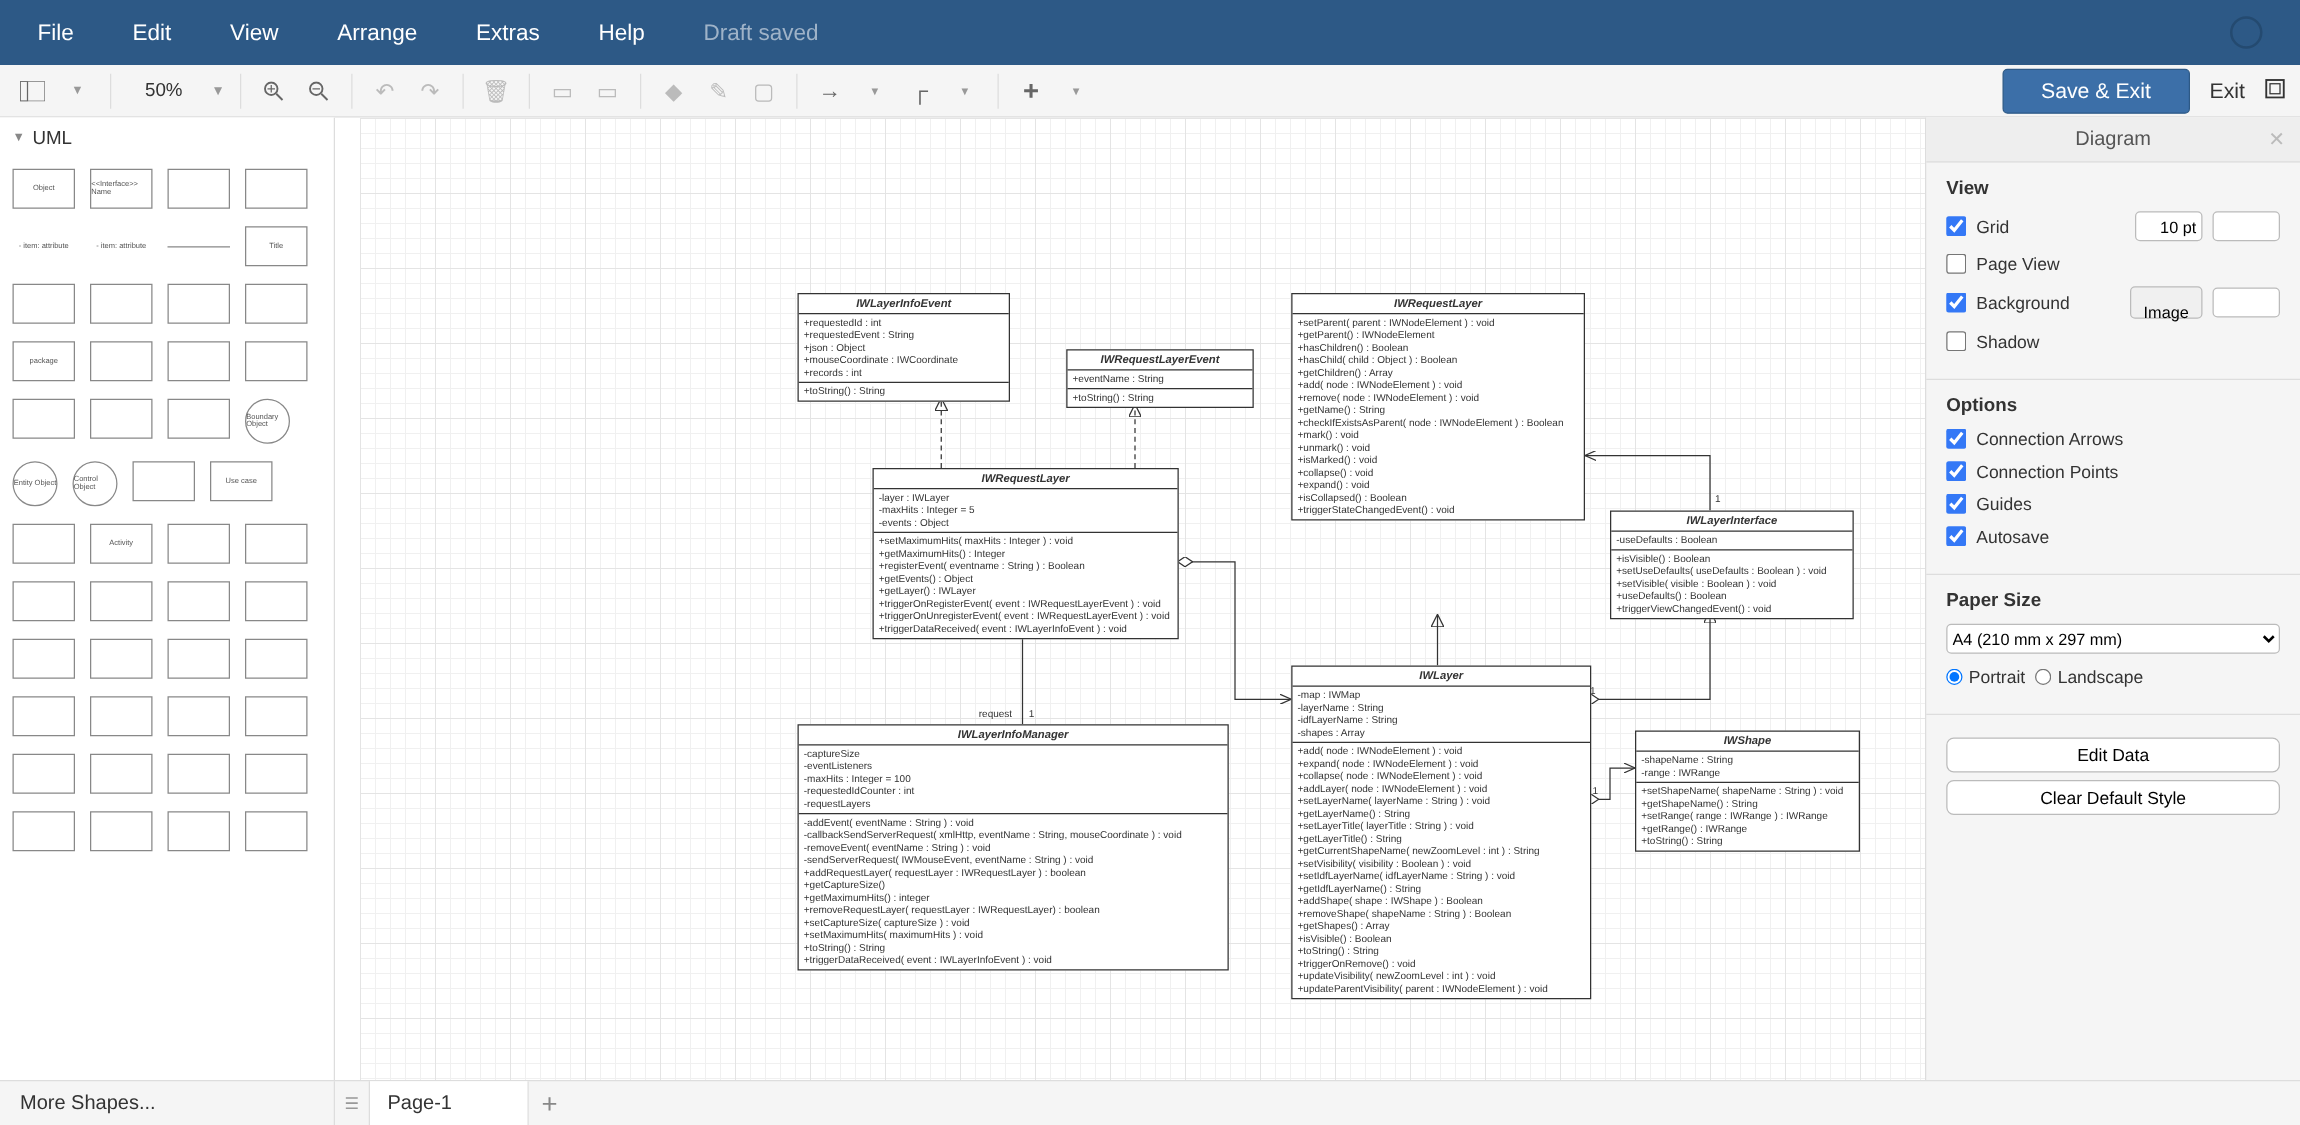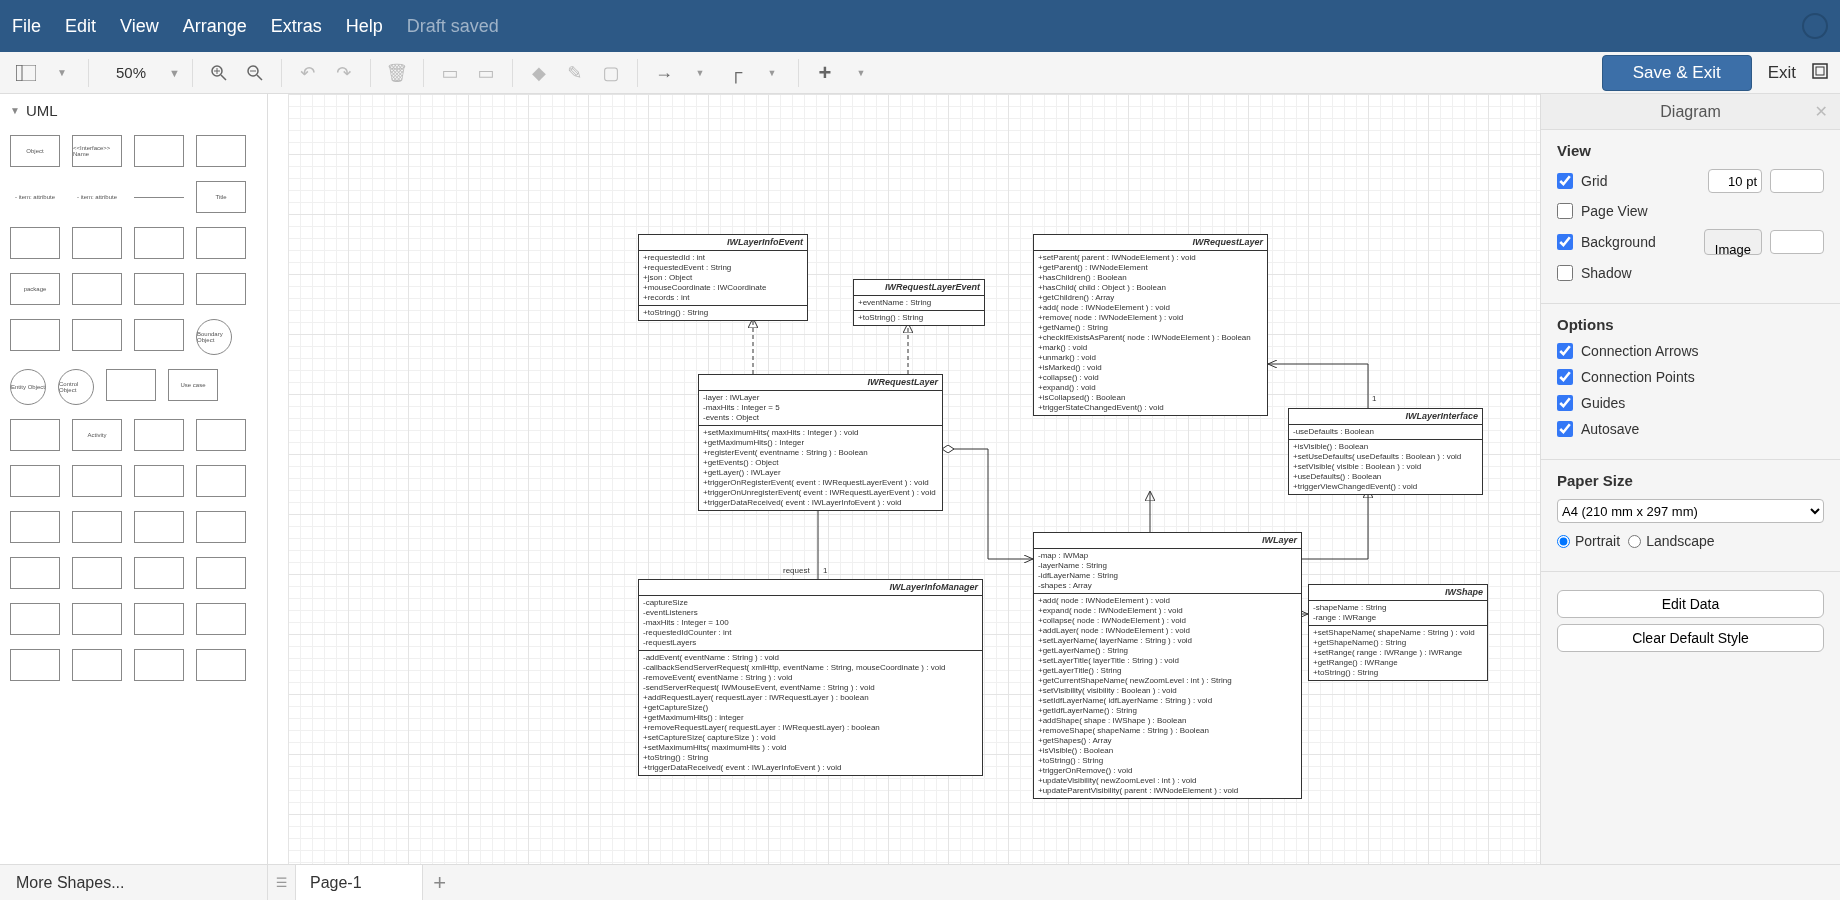--- a/index.html
+++ b/index.html
@@ -1,19 +1,19 @@
 <!DOCTYPE html>
 <html><head>
 <meta charset="utf-8">
 <style>
 * { box-sizing: border-box; margin: 0; padding: 0; }
 body { font-family: -apple-system, BlinkMacSystemFont, "Segoe UI", Helvetica, Arial, sans-serif; font-size: 13px; color: #333; overflow: hidden; width: 1840px; height: 900px; background: #fff; }
 
 
-.menubar { height: 52px; background: #2d5986; color: #fff; display: flex; align-items: center; padding: 0 12px; gap: 24px; font-size: 18px; }
+.menubar { height: 52px; background: #2d5986; color: #fff; display: flex; align-items: center; padding: 0 30px; gap: 47px; font-size: 18px; }
 .menubar .menu-item { cursor: pointer; }
 .menubar .status { color: #9fb3c8; }
 .menubar .brand { margin-left: auto; width: 26px; height: 26px; border: 2px solid #244a70; border-radius: 50%; }
 
 
 .toolbar { height: 42px; background: #f5f5f5; border-bottom: 1px solid #ddd; display: flex; align-items: center; padding: 0 12px; gap: 8px; }
 .toolbar .sep { width: 1px; height: 28px; background: #ddd; margin: 0 4px; }
 .toolbar .tbtn { width: 28px; height: 28px; display: flex; align-items: center; justify-content: center; color: #666; cursor: pointer; font-size: 18px; }
 .toolbar .tbtn.dim { color: #bbb; }
 .toolbar .zoom { width: 60px; text-align: center; font-size: 15px; color: #333; }
@@ -32,21 +32,21 @@
 .shape-cell { width: 50px; height: 32px; border: 1px solid #888; background: #fff; display: flex; align-items: center; justify-content: center; font-size: 6px; color: #555; cursor: pointer; }
 .shape-cell.noborder { border: none; }
 .shape-cell.line { border: none; border-top: 1px solid #888; height: 0; margin-top: 16px; }
 .shape-cell.circ { border-radius: 50%; width: 36px; height: 36px; }
 
 .canvas-wrap { flex: 1; background: #fff; overflow: auto; position: relative; }
 .canvas { position: relative; width: 1280px; height: 780px; background-image: linear-gradient(#f0f0f0 1px, transparent 1px), linear-gradient(90deg, #f0f0f0 1px, transparent 1px); background-size: 12px 12px; margin-left: 20px; }
 .canvas::before { content: ""; position: absolute; inset: 0; background: linear-gradient(#e4e4e4 1px, transparent 1px), linear-gradient(90deg, #e4e4e4 1px, transparent 1px); background-size: 60px 60px; pointer-events: none; }
 
 .uml { position: absolute; background: #fff; border: 1px solid #333; font-size: 8px; line-height: 1.25; }
-.uml .title { text-align: right; font-weight: bold; font-style: italic; padding: 2px 4px; border-bottom: 1px solid #333; font-size: 9px; }
+.uml .title { text-align: center; font-weight: bold; font-style: italic; padding: 2px 4px; border-bottom: 1px solid #333; font-size: 9px; }
 .uml .sect { padding: 2px 4px; border-bottom: 1px solid #333; white-space: pre; }
 .uml .sect:last-child { border-bottom: none; }
 
 .right-panel { width: 300px; border-left: 1px solid #ddd; background: #f5f5f5; display: flex; flex-direction: column; }
 .right-header { height: 36px; background: #eee; border-bottom: 1px solid #ddd; display: flex; align-items: center; justify-content: center; font-size: 16px; font-weight: 400; color: #555; position: relative; }
 .right-header .close { position: absolute; right: 12px; color: #bbb; font-size: 16px; cursor: pointer; }
 .prop-section { padding: 12px 16px; border-bottom: 1px solid #ddd; }
 .prop-title { font-weight: 600; font-size: 15px; margin-bottom: 10px; color: #333; }
 .prop-row { display: flex; align-items: center; gap: 8px; margin-bottom: 10px; font-size: 14px; color: #333; }
 .prop-row input[type="checkbox"] { width: 16px; height: 16px; accent-color: #3478f6; }
@@ -263,21 +263,21 @@
       <span style="position:absolute;left:1084px;top:300px;font-size:8px">1</span>
     <div class="uml" style="left: 350px; top: 140px; width: 170px;">
           <div class="title">IWLayerInfoEvent</div>
           <div class="sect">+requestedId : int
 +requestedEvent : String
 +json : Object
 +mouseCoordinate : IWCoordinate
 +records : int</div>
           <div class="sect">+toString() : String</div>
         </div>
-        <div class="uml" style="left: 565px; top: 185px; width: 132px;">
+        <div class="uml" style="left: 565px; top: 185px; width: 150px;">
           <div class="title">IWRequestLayerEvent</div>
           <div class="sect">+eventName : String</div>
           <div class="sect">+toString() : String</div>
         </div>
         <div class="uml" style="left: 410px; top: 280px; width: 245px;">
           <div class="title">IWRequestLayer</div>
           <div class="sect">-layer : IWLayer
 -maxHits : Integer = 5
 -events : Object</div>
           <div class="sect">+setMaximumHits( maxHits : Integer ) : void
@@ -310,21 +310,21 @@
         </div>
         <div class="uml" style="left: 1000px; top: 314px; width: 195px;">
           <div class="title">IWLayerInterface</div>
           <div class="sect">-useDefaults : Boolean</div>
           <div class="sect">+isVisible() : Boolean
 +setUseDefaults( useDefaults : Boolean ) : void
 +setVisible( visible : Boolean ) : void
 +useDefaults() : Boolean
 +triggerViewChangedEvent() : void</div>
         </div>
-        <div class="uml" style="left: 745px; top: 438px; width: 269px;">
+        <div class="uml" style="left: 745px; top: 438px; width: 240px;">
           <div class="title">IWLayer</div>
           <div class="sect">-map : IWMap
 -layerName : String
 -idfLayerName : String
 -shapes : Array</div>
           <div class="sect">+add( node : IWNodeElement ) : void
 +expand( node : IWNodeElement ) : void
 +collapse( node : IWNodeElement ) : void
 +addLayer( node : IWNodeElement ) : void
 +setLayerName( layerName : String ) : void

